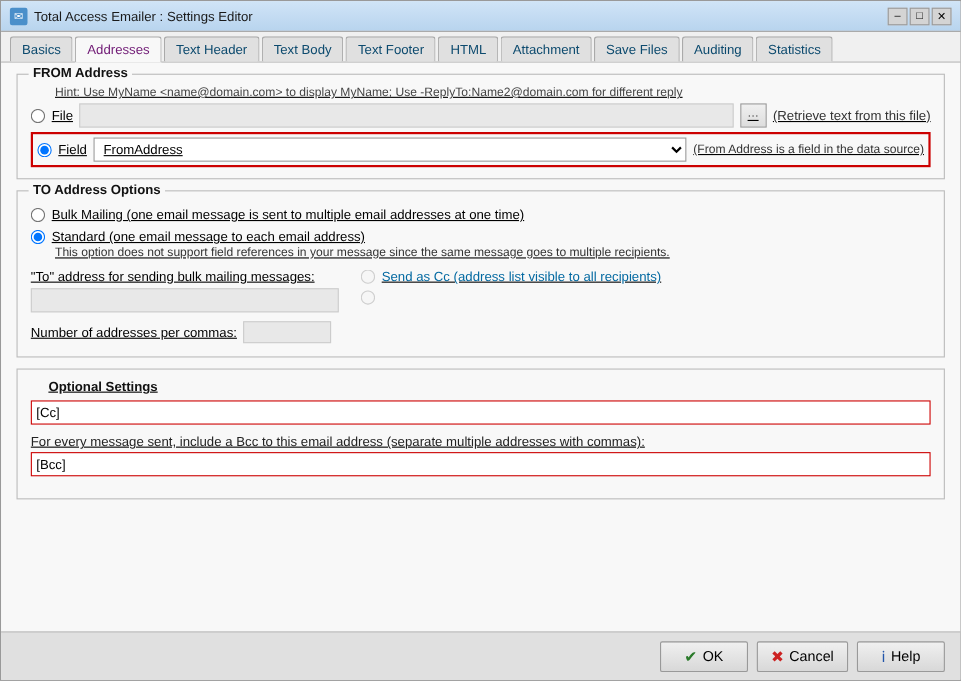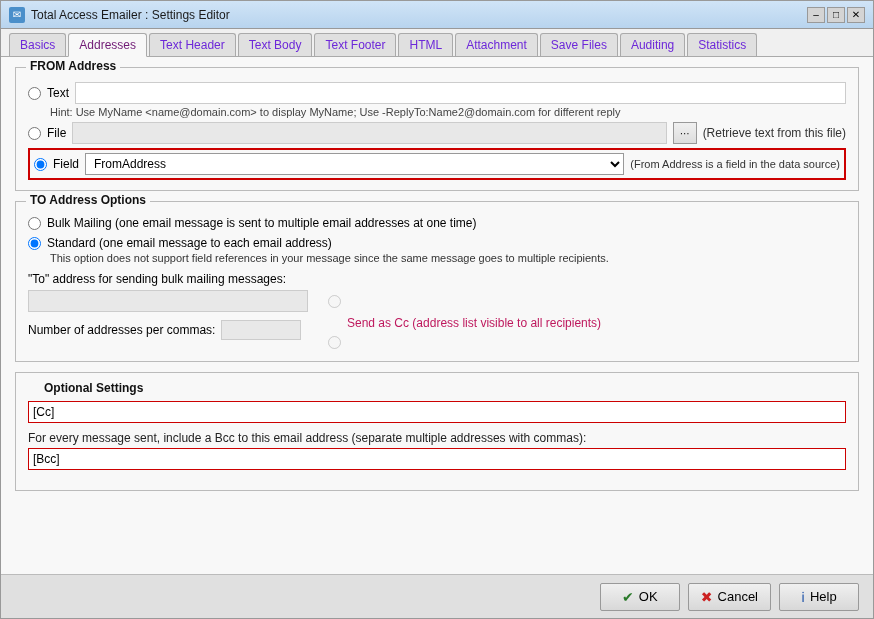--- a/index.html
+++ b/index.html
@@ -72,35 +72,36 @@
       gap: 2px;
     }
     .tab {
       padding: 4px 10px;
       background: #e0e0e0;
       border: 1px solid #aaa;
       border-bottom: none;
       border-radius: 3px 3px 0 0;
       cursor: pointer;
       font-size: 12px;
-      color: #6d28d9;
+      color: #0c4a6e;
       white-space: nowrap;
     }
     .tab.active {
       background: #f8f8f8;
       border-bottom: 1px solid #f8f8f8;
       margin-bottom: -1px;
       font-weight: 500;
       color: #701a75;
     }
     .content {
       flex: 1;
       padding: 10px 14px;
       background: #f8f8f8;
       overflow: hidden;
+      text-decoration: underline;
     }
     .section {
       border: 1px solid #bbb;
       background: #f8f8f8;
       margin-bottom: 10px;
       padding: 8px 12px 10px;
       position: relative;
     }
     .section-title {
       position: absolute;
@@ -343,25 +344,20 @@
     <div class="tab">Save Files</div>
     <div class="tab">Auditing</div>
     <div class="tab">Statistics</div>
   </div>
 
   <div class="content">
 
     <div class="section">
       <span class="section-title">FROM Address</span>
 
-      <div class="radio-row">
-        <input type="radio" name="from-type" id="from-text" style="">
-        <label for="from-text" class="radio-label">Text</label>
-        <input type="text" class="file-input" style="flex: 1 1 0%;">
-      </div>
       <div class="hint-text">Hint: Use MyName &lt;name@domain.com&gt; to display MyName; Use -ReplyTo:Name2@domain.com for different reply</div>
 
       <div class="file-row">
         <input type="radio" name="from-type" id="from-file" style="">
         <label for="from-file" class="radio-label">File</label>
         <input type="text" class="file-input disabled-input" style="">
         <div class="browse-btn">···</div>
         <span class="file-label">(Retrieve text from this file)</span>
       </div>
 
@@ -396,21 +392,21 @@
           </div>
           <input type="text" class="bulk-input disabled-input" style="">
           <div class="bulk-input-row" style="margin-top:4px;">
             <span class="radio-label">Number of addresses per commas:</span>
             <input type="text" class="bulk-count-input disabled-input" style="">
           </div>
         </div>
         <div class="bulk-right">
           <div class="cc-radio-row">
             <input type="radio" name="send-type" id="send-cc" disabled="" style="">
-            <label for="send-cc" class="radio-label" style="color:#be185d;margin-top:44px;">Send as Cc (address list visible to all recipients)</label>
+            <label for="send-cc" class="radio-label" style="color:#0369a1;">Send as Cc (address list visible to all recipients)</label>
           </div>
           <div class="cc-radio-row">
             <input type="radio" name="send-type" id="send-bcc" disabled="" style="">
           </div>
         </div>
       </div>
     </div>
 
     <div class="optional-section">
       <div class="optional-header">

